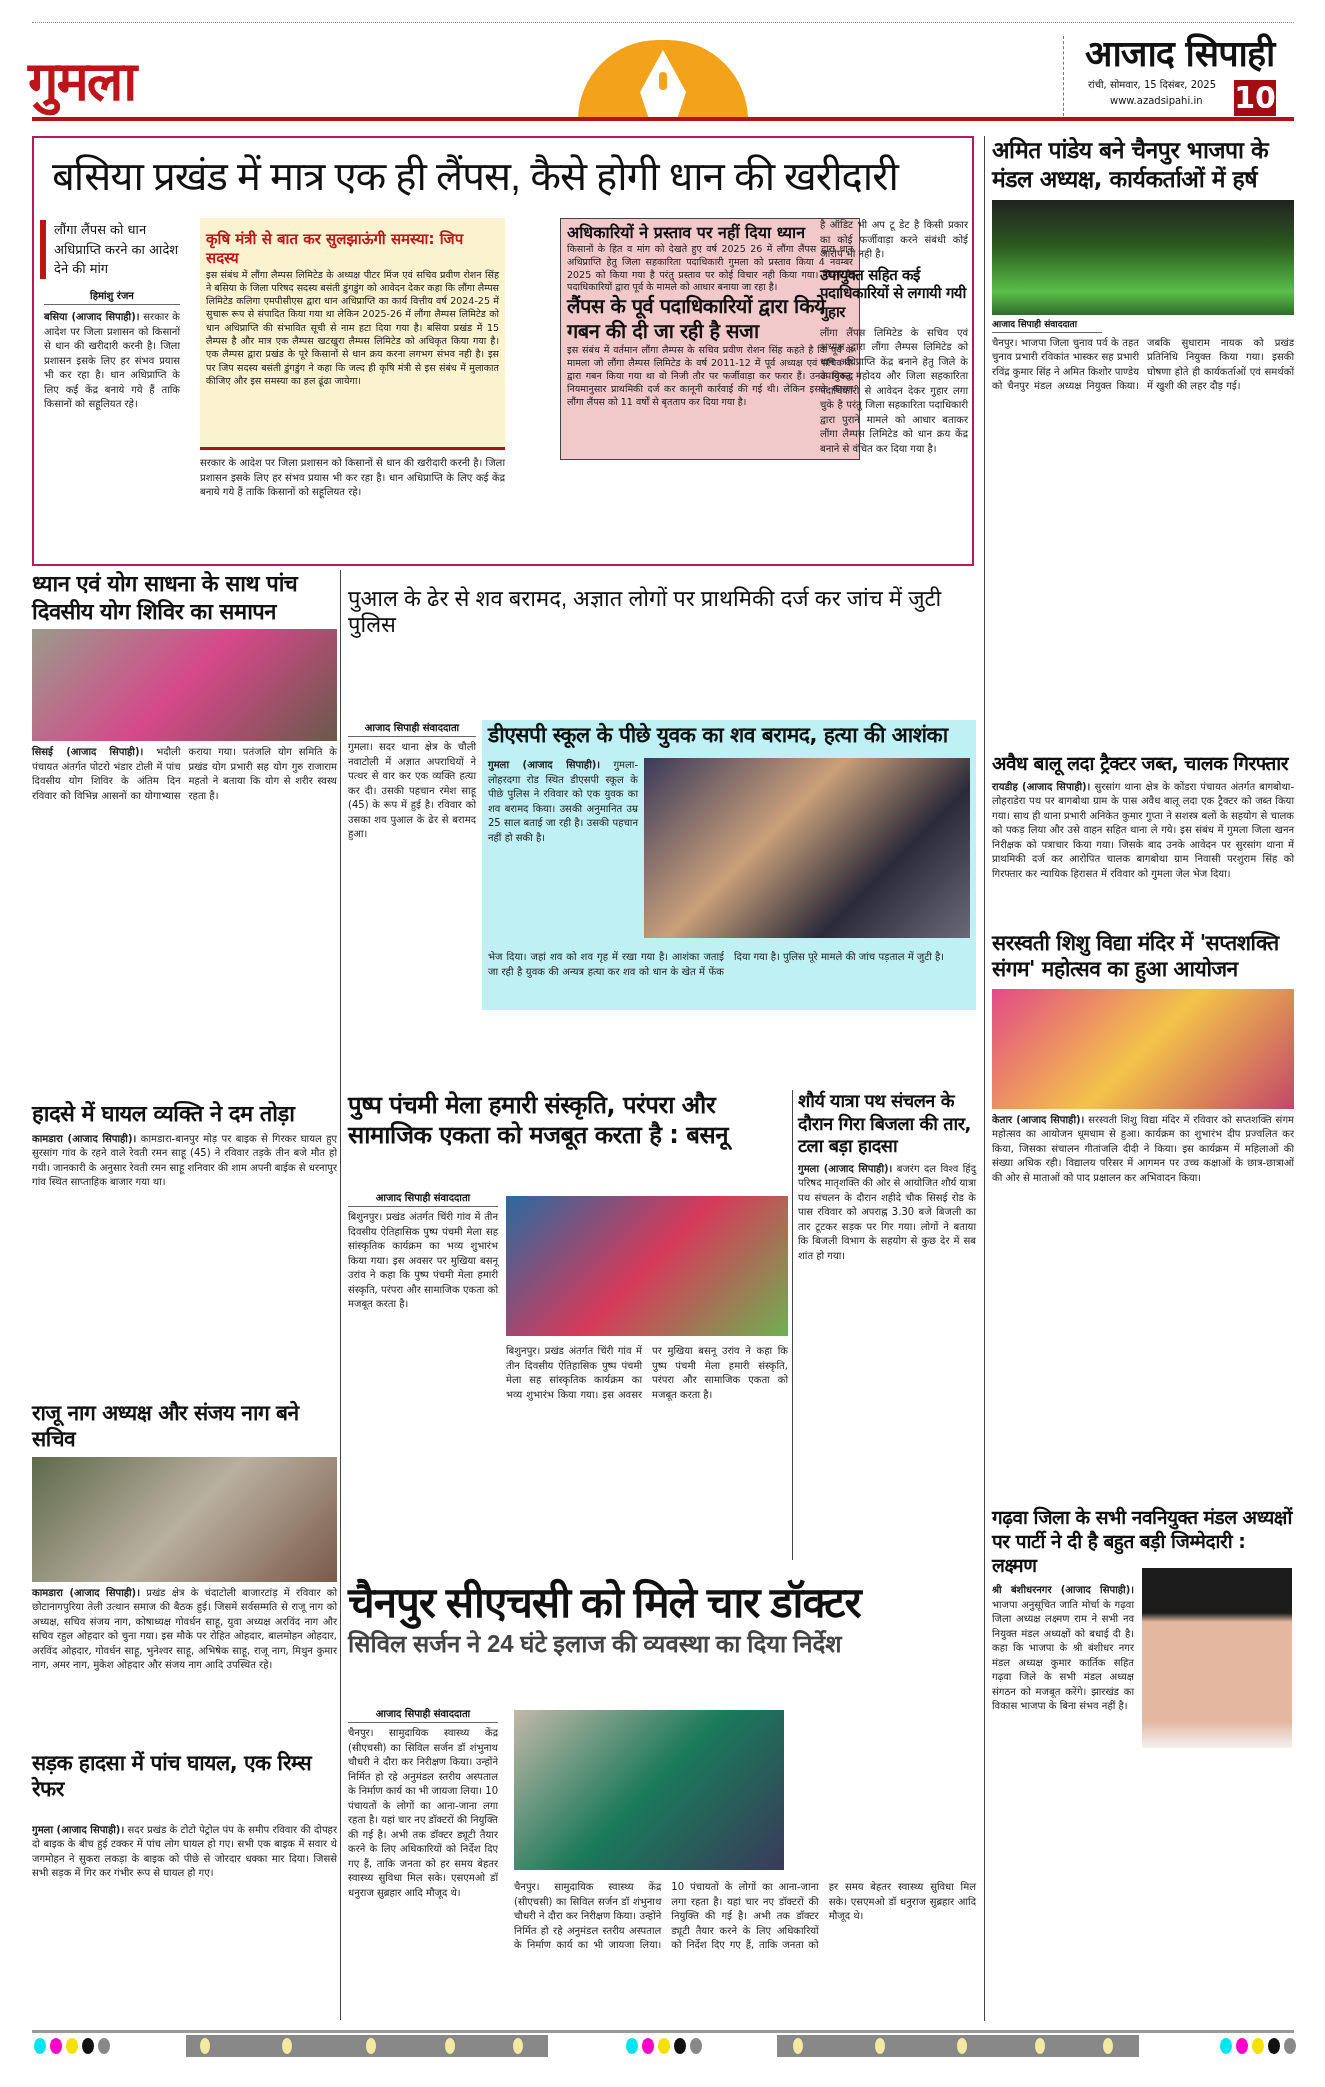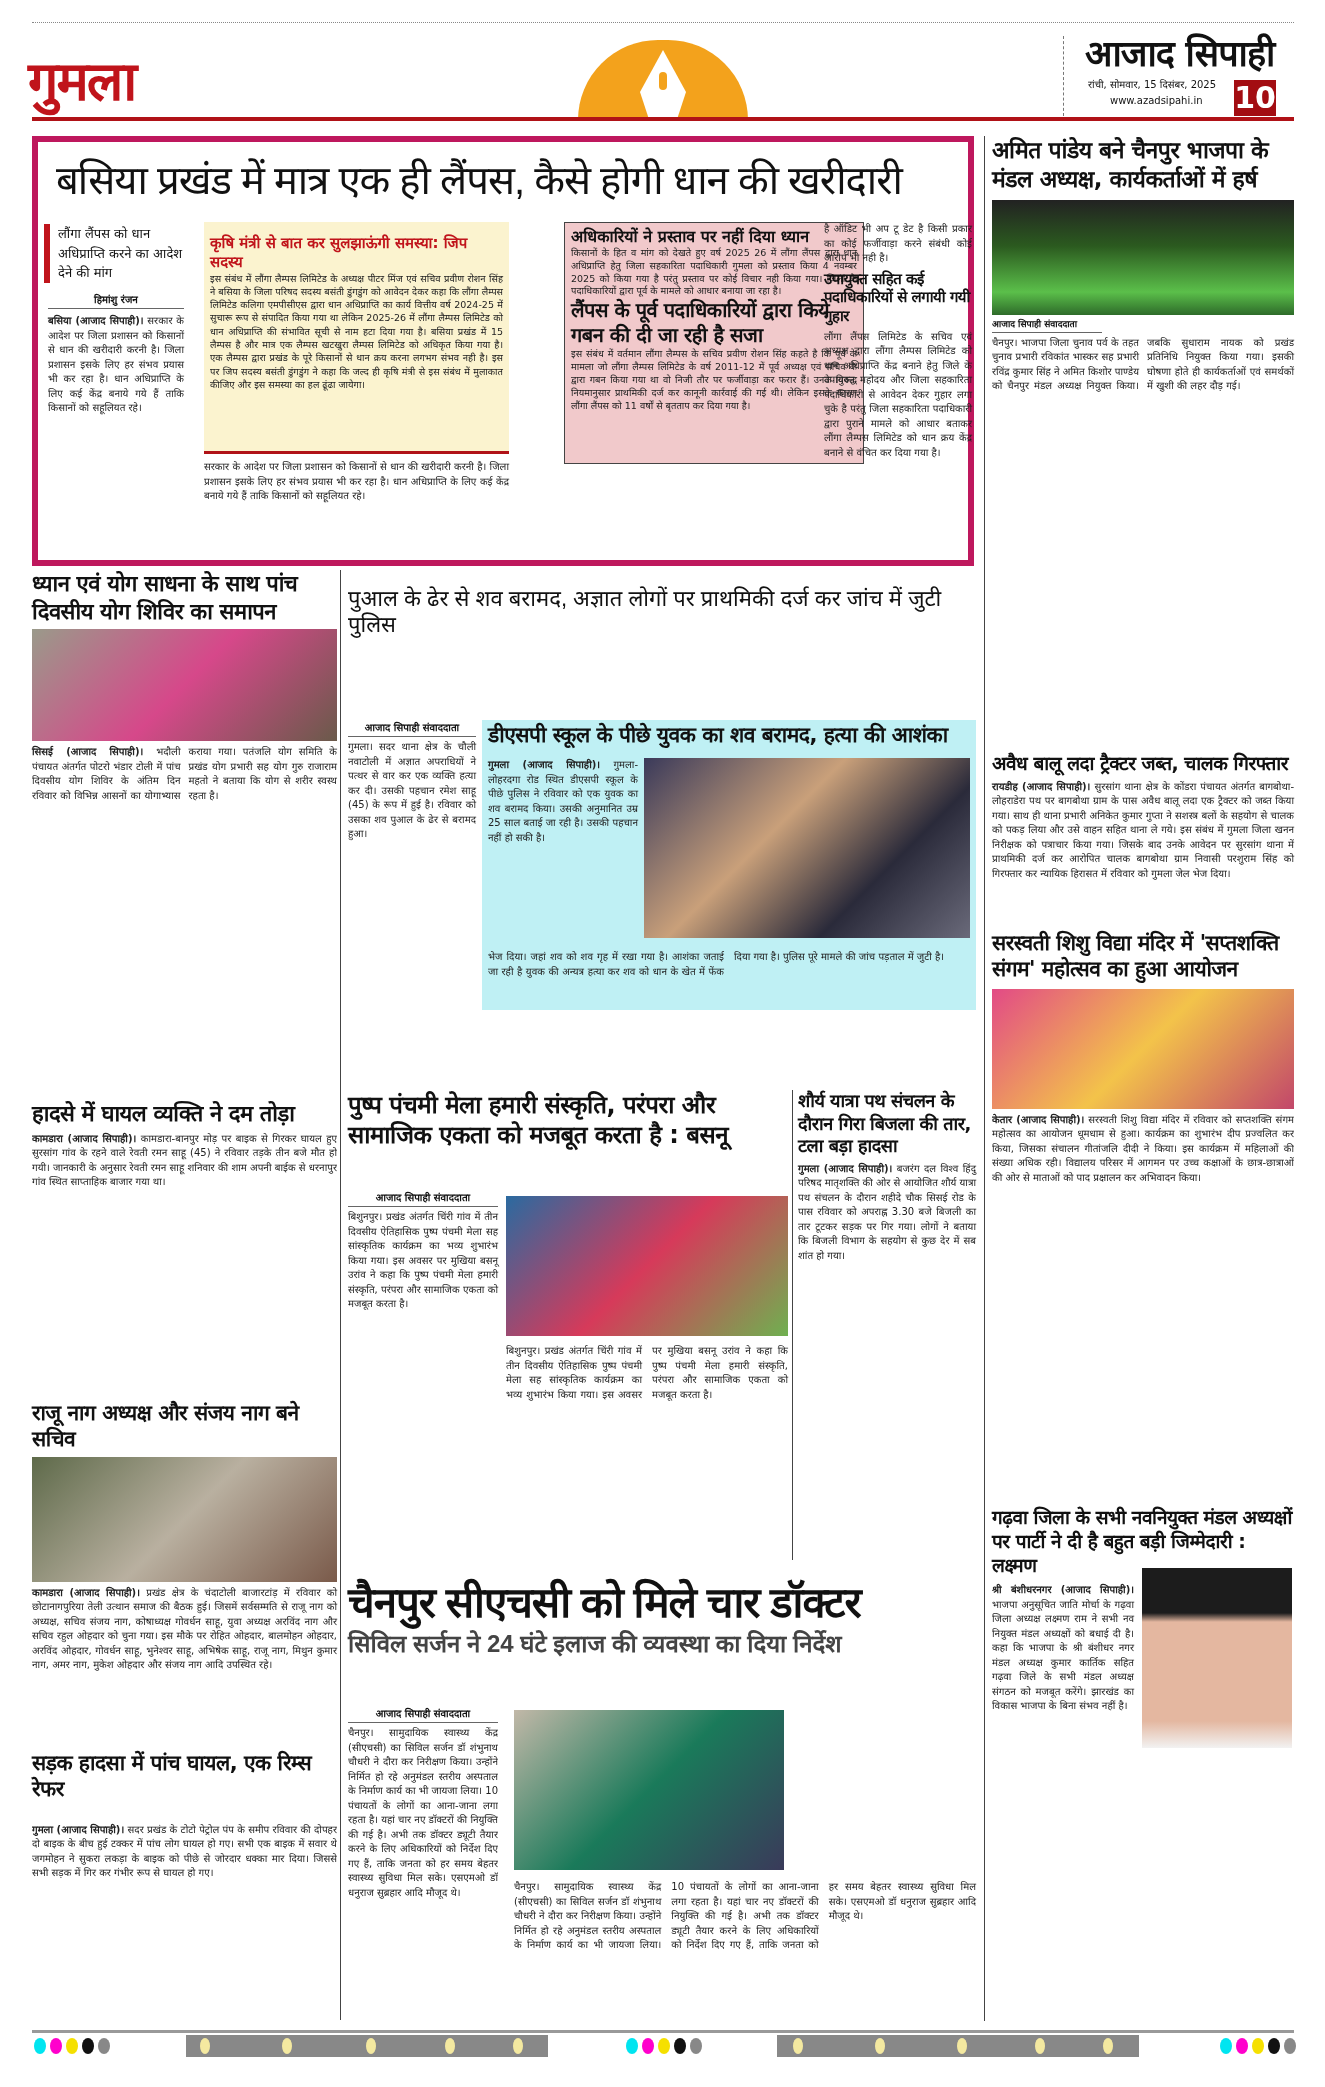--- a/index.html
+++ b/index.html
@@ -9,21 +9,21 @@
   .masthead-left { left: 28px; top: 42px; font-family: "DejaVu Sans", sans-serif; font-weight: bold; font-size: 54px; color: #c0141b; letter-spacing: -2px; }
   .nib { left: 578px; top: 40px; width: 170px; height: 80px; background: #f3a21c; border-radius: 85px 85px 0 0; }
   .nib-shape { left: 640px; top: 50px; width: 46px; height: 70px; background: #fff; clip-path: polygon(50% 0, 100% 60%, 80% 100%, 20% 100%, 0 60%); }
   .nib-dot { left: 659px; top: 72px; width: 8px; height: 18px; background: #f3a21c; border-radius: 4px; }
   .brand { left: 1085px; top: 28px; font-weight: bold; font-size: 36px; letter-spacing: -1px; }
   .brand-vline { left: 1063px; top: 36px; height: 80px; border-left: 1px dashed #777; }
   .dateline { left: 1088px; top: 77px; font-size: 10px; }
   .website { left: 1110px; top: 95px; font-size: 10px; }
   .page-no { left: 1234px; top: 80px; width: 42px; height: 36px; background: #a30d12; color: #fff; font-weight: bold; font-size: 30px; text-align: center; line-height: 36px; }
   .red-rule { left: 32px; top: 117px; width: 1262px; height: 4px; background: #b01217; }
-  .box { border: 6px solid #be185d; }
+  .box { border: 2px solid #be185d; }
   .col-rule { border-left: 1px solid #444; }
   .h-xl { font-weight: normal; font-size: 38px; line-height: 1.1; letter-spacing: -1px; font-family: "Liberation Sans", sans-serif; }
   .h-big { font-weight: bold; font-size: 44px; line-height: 1.1; letter-spacing: -1px; }
   .h-md { font-weight: bold; font-size: 22px; line-height: 1.25; letter-spacing: -0.5px; }
   .h-sm { font-weight: bold; font-size: 17px; line-height: 1.25; }
   .sub { font-size: 24px; line-height: 1.2; font-family: "Liberation Sans", sans-serif; }
   .body { font-size: 10px; line-height: 1.45; text-align: justify; color: #222; }
   .byline { font-size: 10px; font-weight: bold; text-align: center; border-bottom: 1px solid #666; padding-bottom: 2px; margin-bottom: 3px; }
   .photo { background: linear-gradient(135deg, #6a7b5a, #b47a6a 40%, #d9a0b0 70%, #8a6a5a); }
   .yellow-box { background: #fbf3cf; border-bottom: 3px solid #b01217; padding: 12px 6px; }

